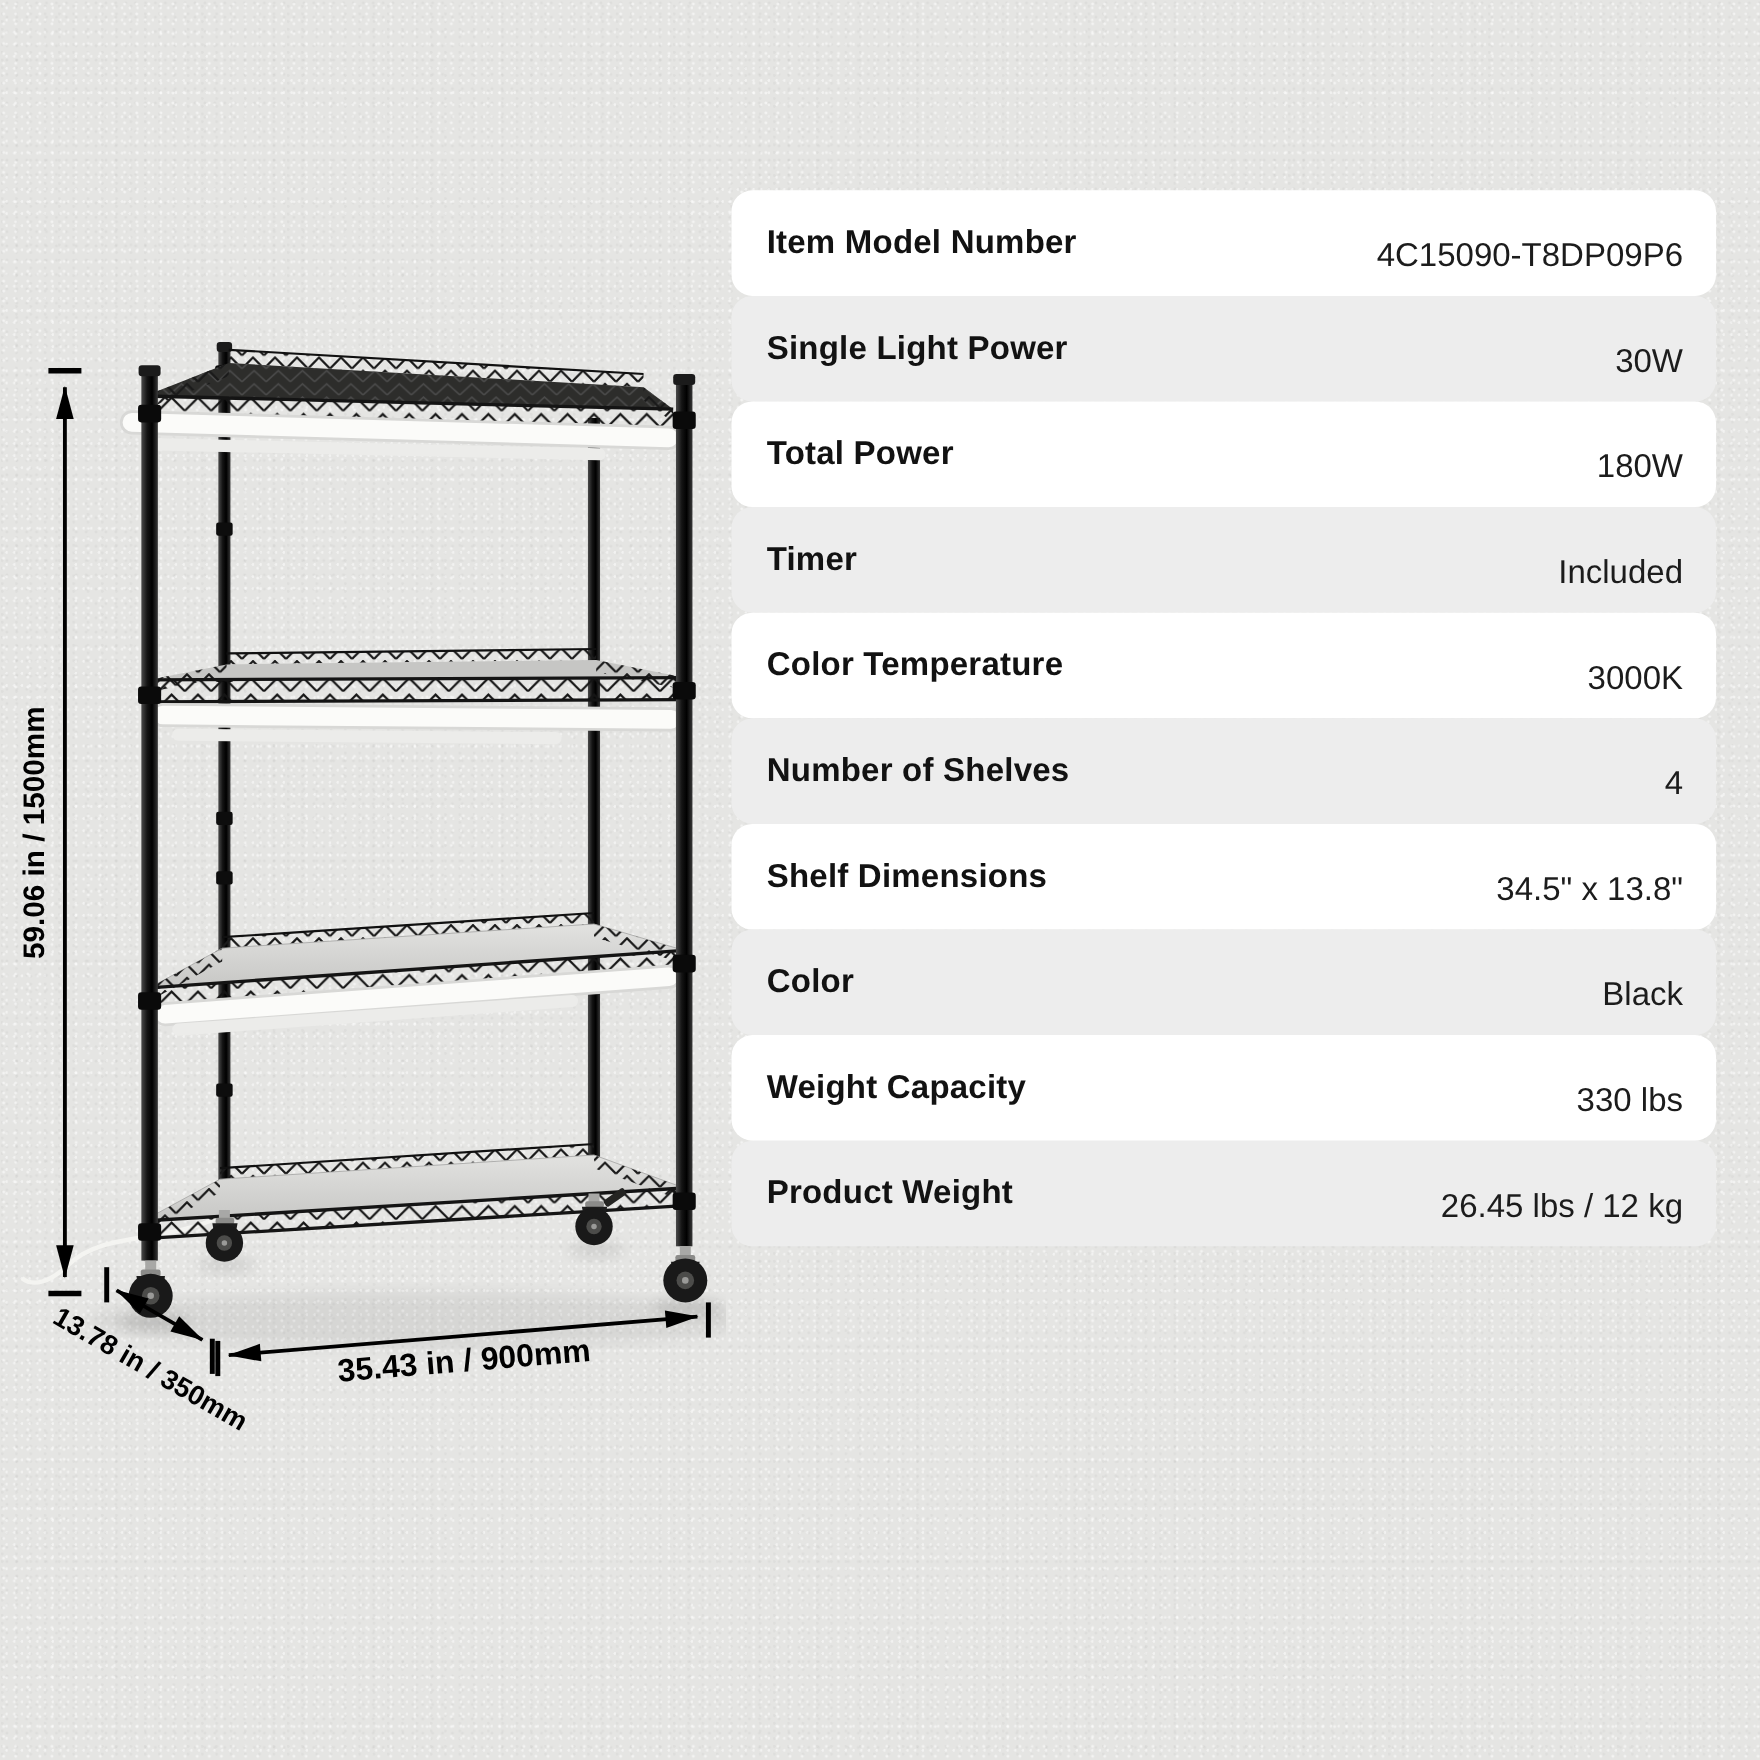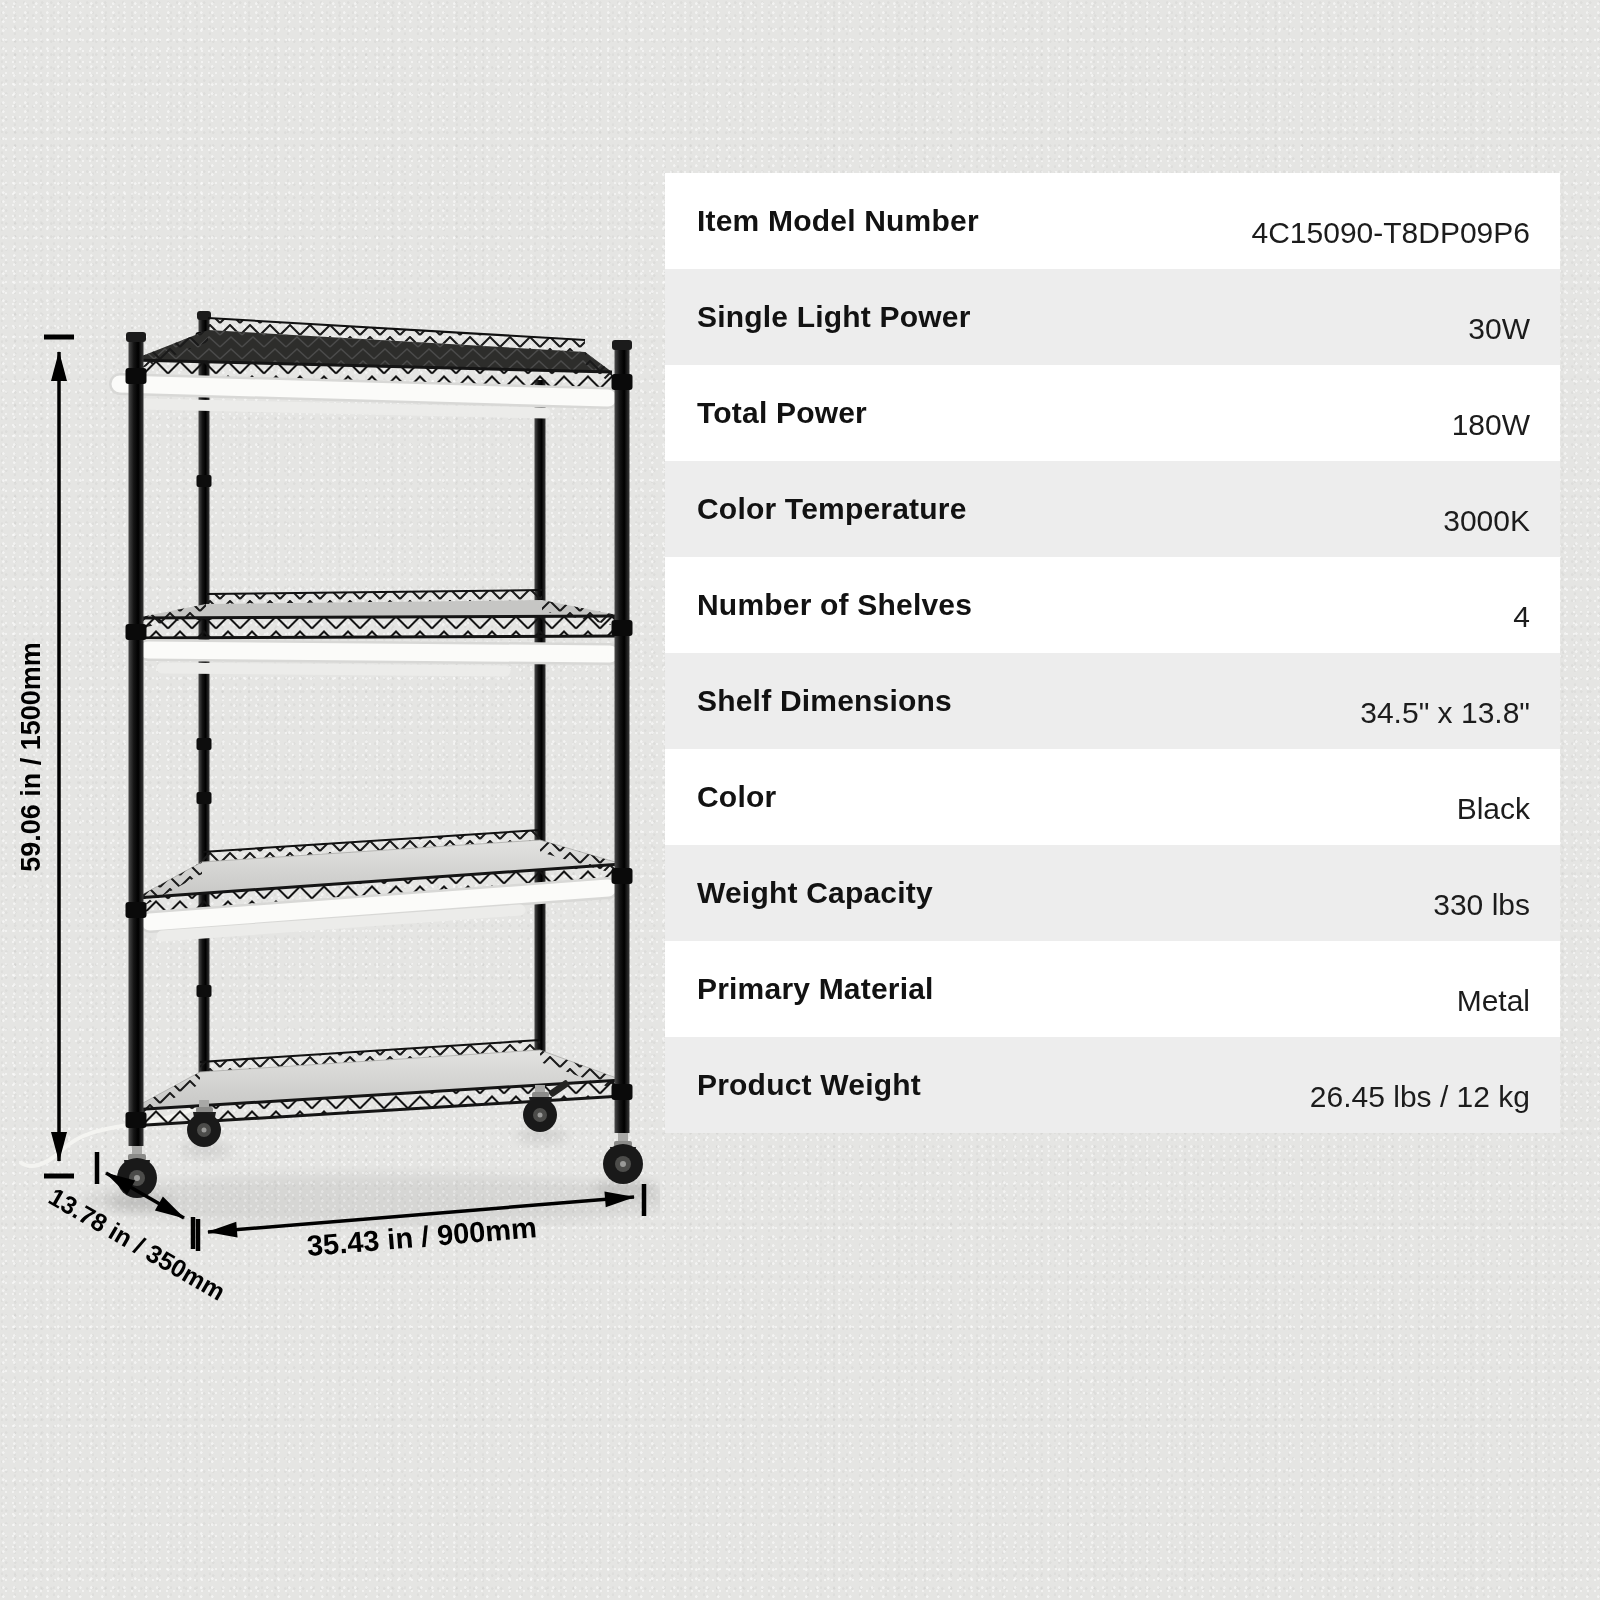--- a/index.html
+++ b/index.html
@@ -14,21 +14,21 @@
       radial-gradient(circle at 85% 65%, rgba(255,255,255,.5) 0 1px, rgba(255,255,255,0) 1.4px);
     background-size: 11px 9px, 9px 13px, 13px 7px, 7px 11px;
   }
   .figure{position:absolute;left:0;top:0;width:660px;height:1600px;}
   .figure svg{display:block;}
   .spec-table{
     position:absolute;left:665px;top:173px;width:895px;
   }
   .spec-row{
     height:96px;display:flex;align-items:center;justify-content:space-between;
-    padding:0 30px 0 32px;box-sizing:border-box;background:#ffffff;
+    padding:0 30px 0 32px;box-sizing:border-box;background:#ffffff;border-radius:19px;
   }
   .spec-row:nth-child(even){background:#ededed;}
   .spec-label{font-weight:bold;font-size:30px;color:#121212;letter-spacing:.2px;white-space:nowrap;}
   .spec-value{font-size:30px;color:#1c1c1c;white-space:nowrap;margin-top:23px;}
   .dim-text{fill:#000;font-weight:bold;font-family:"Liberation Sans", sans-serif;}
 </style>
 </head>
 <body>
 
 <div class="figure">
@@ -233,40 +233,40 @@
   </div>
   <div class="spec-row">
     <span class="spec-label">Single Light Power</span>
     <span class="spec-value">30W</span>
   </div>
   <div class="spec-row">
     <span class="spec-label">Total Power</span>
     <span class="spec-value">180W</span>
   </div>
   <div class="spec-row">
+    <span class="spec-label">Timer</span>
+    <span class="spec-value">Included</span>
+  </div>
+  <div class="spec-row">
     <span class="spec-label">Color Temperature</span>
     <span class="spec-value">3000K</span>
   </div>
   <div class="spec-row">
     <span class="spec-label">Number of Shelves</span>
     <span class="spec-value">4</span>
   </div>
   <div class="spec-row">
     <span class="spec-label">Shelf Dimensions</span>
     <span class="spec-value">34.5" x 13.8"</span>
   </div>
   <div class="spec-row">
     <span class="spec-label">Color</span>
     <span class="spec-value">Black</span>
   </div>
   <div class="spec-row">
     <span class="spec-label">Weight Capacity</span>
     <span class="spec-value">330 lbs</span>
   </div>
   <div class="spec-row">
-    <span class="spec-label">Primary Material</span>
-    <span class="spec-value">Metal</span>
-  </div>
-  <div class="spec-row">
     <span class="spec-label">Product Weight</span>
     <span class="spec-value">26.45 lbs / 12 kg</span>
   </div>
 </div>
 
 </body></html>

